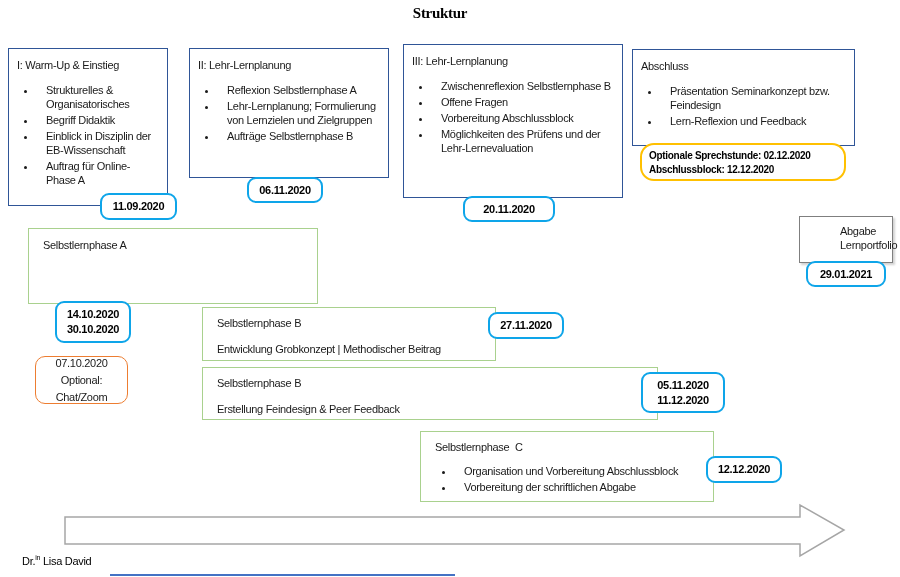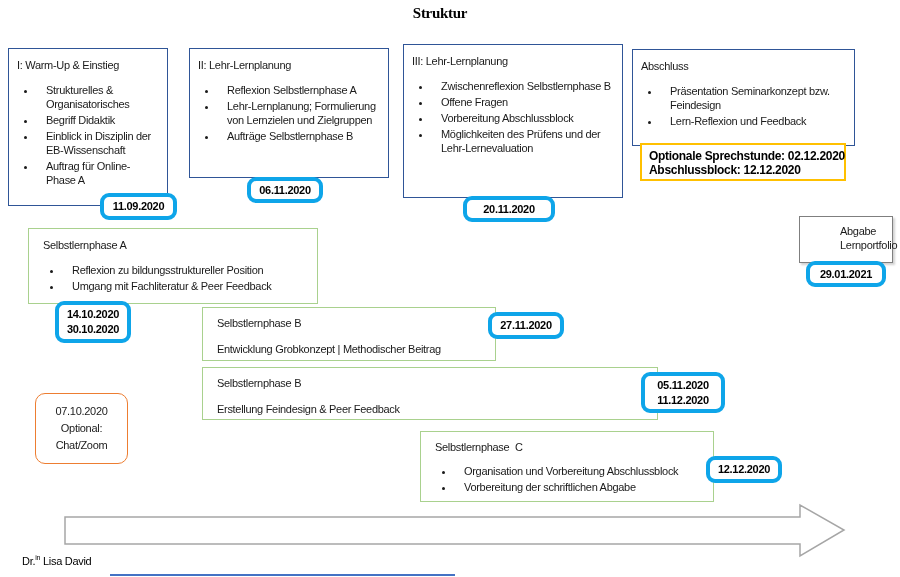--- a/index.html
+++ b/index.html
@@ -25,29 +25,29 @@
     font-size:11px; line-height:14px;
     padding:9px 8px 0 8px; z-index:1;
   }
   .blue  { border:1px solid #2F5597; }
   .green { border:1px solid #A9D18E;padding-left:14px; }
   .gray  { border:1px solid #7F7F7F; box-shadow:2px 2px 2px rgba(0,0,0,0.18); }
   .bullets { list-style:disc outside; margin-top:11px; padding-left:20px; }
   .bullets li { padding-left:9px; margin-bottom:2px; }
   .badge {
     position:absolute; background:#fff;
-    border:4px solid #0ea5e9; border-radius:9px;
+    border:2px solid #0ea5e9; border-radius:9px;
     font-size:11px; font-weight:bold; line-height:15px; color:#000;
     display:flex; flex-direction:column; align-items:center; justify-content:center;
     text-align:center; z-index:2;
   }
   .badge-note {
     position:absolute; background:#fff;
-    border:2px solid #FFC000; border-radius:0;
-    font-size:12px; font-weight:bold; line-height:14px; color:#000;
+    border:2px solid #FFC000; border-radius:14px;
+    font-size:10px; font-weight:bold; line-height:14px; color:#000;
     padding:4px 7px; z-index:2; white-space:nowrap;
   }
   .chat-box {
     position:absolute; background:#fff;
     border:1.5px solid #ED7D31; border-radius:10px;
     font-size:11px; line-height:17px;
     display:flex; flex-direction:column; align-items:center; justify-content:center;
     text-align:center; z-index:1;
   }
   .phase-line { margin-top:12px; }
@@ -119,24 +119,20 @@
   </div>
 
   <div class="box gray" style="left:799px;top:216px;width:94px;height:47px;padding-top:7px;padding-left:40px;">
     <div>Abgabe</div>
     <div>Lernportfolio</div>
   </div>
   <div class="badge" style="left:806px;top:261px;width:80px;height:26px;">29.01.2021</div>
 
   <div class="box green" style="left:28px;top:228px;width:290px;height:76px;">
     <div>Selbstlernphase A</div>
-    <ul class="bullets">
-      <li>Reflexion zu bildungsstruktureller Position</li>
-      <li>Umgang mit Fachliteratur &amp; Peer Feedback</li>
-    </ul>
   </div>
   <div class="badge" style="left:55px;top:301px;width:76px;height:42px;">
     <div>14.10.2020</div>
     <div>30.10.2020</div>
   </div>
 
   <div class="box green" style="left:202px;top:307px;width:294px;height:54px;padding-top:8px;">
     <div>Selbstlernphase B</div>
     <div class="phase-line">Entwicklung Grobkonzept | Methodischer Beitrag</div>
   </div>
@@ -144,21 +140,21 @@
 
   <div class="box green" style="left:202px;top:367px;width:456px;height:53px;padding-top:8px;">
     <div>Selbstlernphase B</div>
     <div class="phase-line">Erstellung Feindesign &amp; Peer Feedback</div>
   </div>
   <div class="badge" style="left:641px;top:372px;width:84px;height:41px;">
     <div>05.11.2020</div>
     <div>11.12.2020</div>
   </div>
 
-  <div class="chat-box" style="left:35px;top:393px;width:93px;height:71px;align-items:center;">
+  <div class="chat-box" style="left:35px;top:356px;width:93px;height:48px;align-items:center;">
     <div>07.10.2020</div>
     <div>Optional:</div>
     <div>Chat/Zoom</div>
   </div>
 
   <div class="box green" style="left:420px;top:431px;width:294px;height:71px;padding-top:8px;">
     <div class="prewrap">Selbstlernphase  C</div>
     <ul class="bullets" style="margin-top:10px;">
       <li>Organisation und Vorbereitung Abschlussblock</li>
       <li>Vorbereitung der schriftlichen Abgabe</li>

